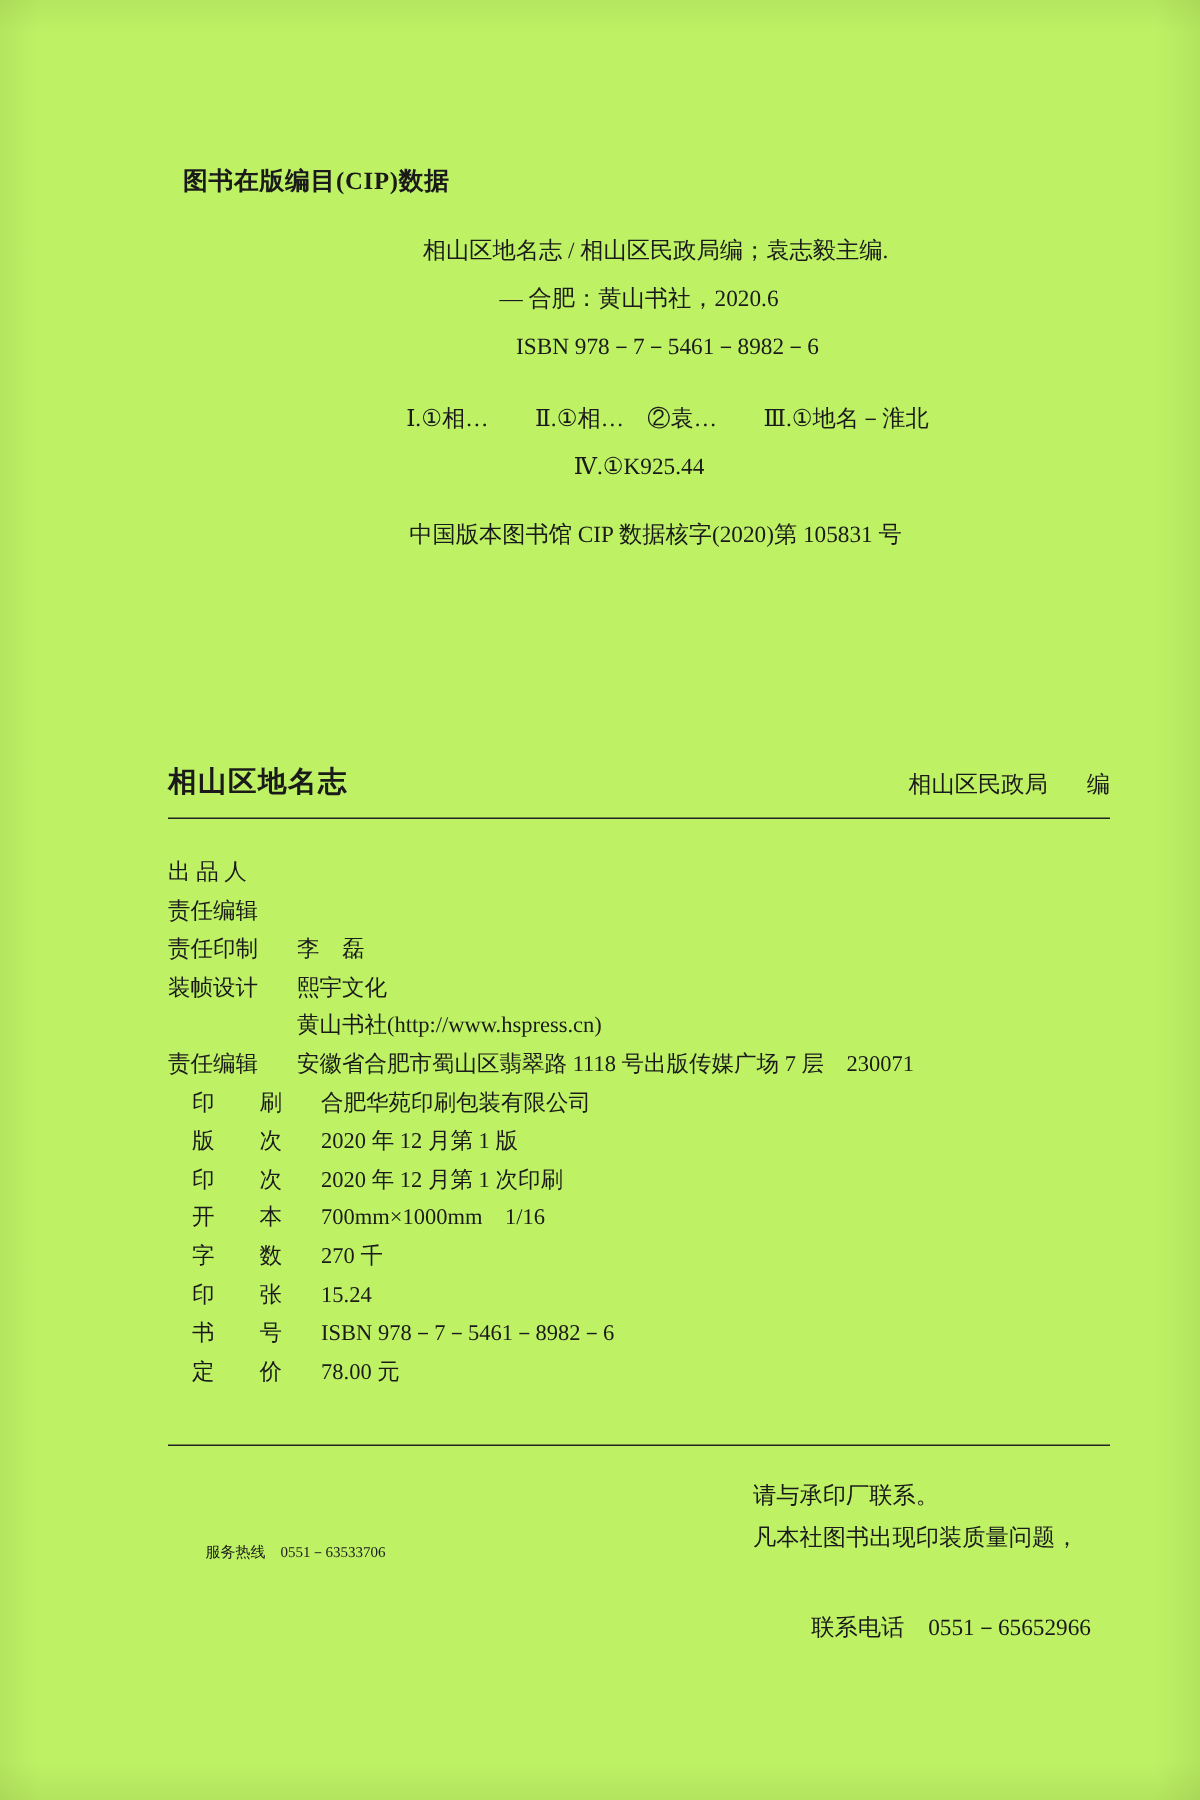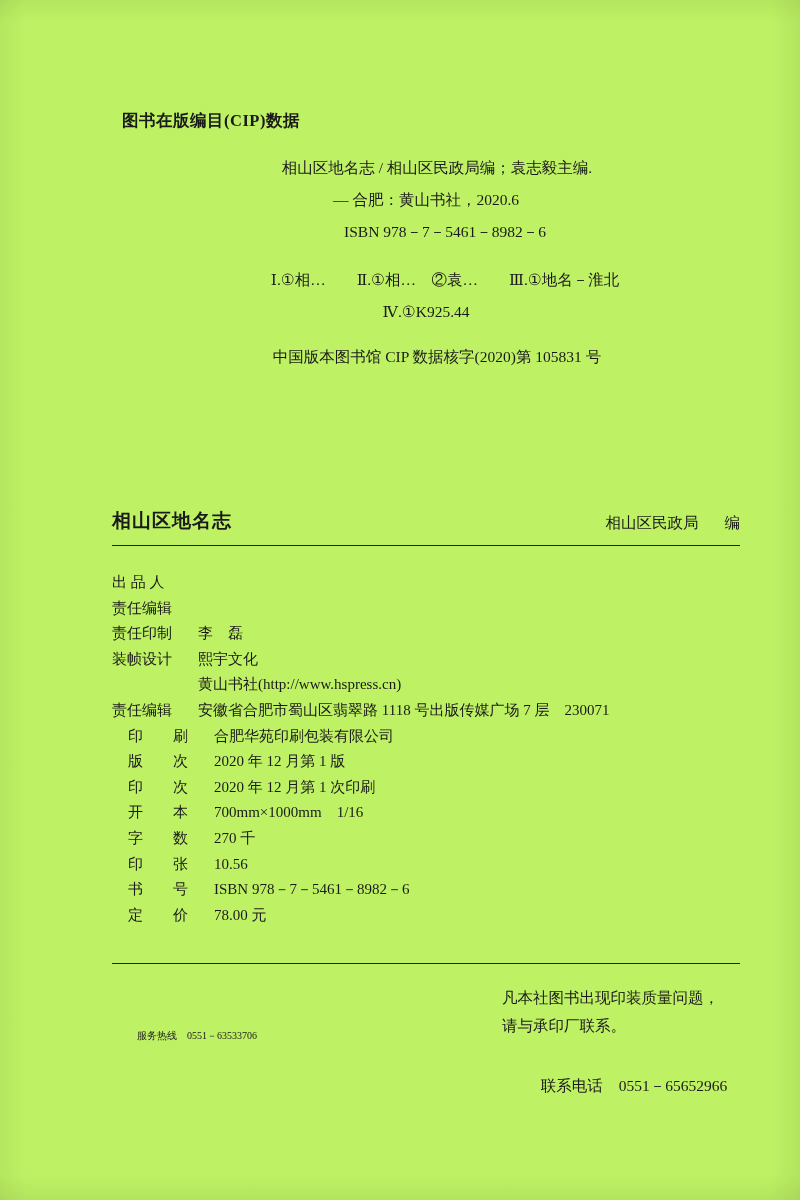--- a/index.html
+++ b/index.html
@@ -236,21 +236,21 @@
       <div class="field-row">
         <div class="field-label sp2">开　　本</div>
         <div class="field-value">700mm×1000mm　1/16</div>
       </div>
       <div class="field-row">
         <div class="field-label sp2">字　　数</div>
         <div class="field-value">270 千</div>
       </div>
       <div class="field-row">
         <div class="field-label sp2">印　　张</div>
-        <div class="field-value">10.56</div>
+        <div class="field-value">15.24</div>
       </div>
       <div class="field-row">
         <div class="field-label sp2">书　　号</div>
         <div class="field-value">ISBN 978－7－5461－8982－6</div>
       </div>
       <div class="field-row">
         <div class="field-label sp2">定　　价</div>
         <div class="field-value">78.00 元</div>
       </div>
     </div>
@@ -258,22 +258,22 @@
     <div class="rule r2"></div>
 
     <div class="footer">
       <div class="footer-left">
         <div class="hotline-row">
           <span>服务热线</span>　<span>0551－63533706</span>
         </div>
 
       </div>
       <div class="footer-right">
+        <div class="fr-line">请与承印厂联系。</div>
         <div class="fr-line">凡本社图书出现印装质量问题，</div>
-        <div class="fr-line">请与承印厂联系。</div>
         <div class="fr-phone">
           <span>联系电话</span><span class="num">0551－65652966</span>
         </div>
       </div>
     </div>
 
   </div>
 </div>
 
 </body></html>

